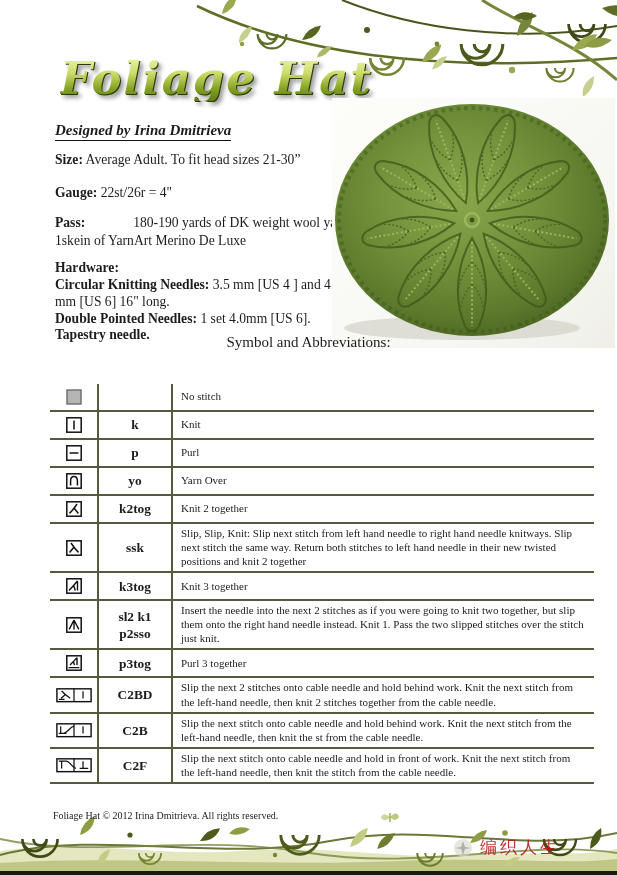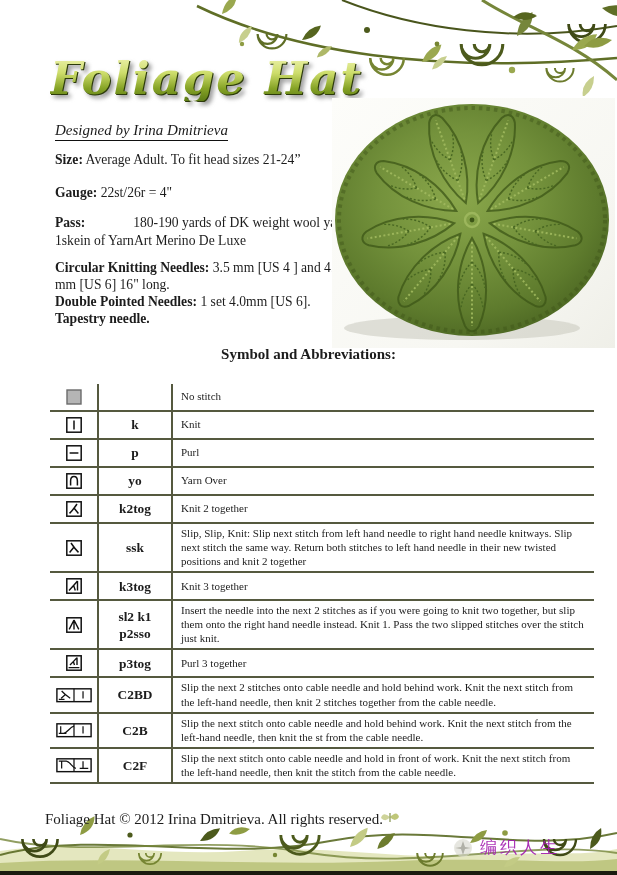--- a/index.html
+++ b/index.html
@@ -7,75 +7,75 @@
   .page{
     position:relative; width:617px; height:875px; margin:0 auto;
     background:#ffffff; overflow:hidden;
     font-family:"Liberation Serif", serif; color:#1c1c1c;
   }
   
   .top-deco{position:absolute; top:0; right:0; width:435px; height:96px;}
   .bottom-deco{position:absolute; left:0; bottom:0; width:617px; height:66px;}
   
   .title{
-    position:absolute; left:50px; top:56px; margin:0;
+    position:absolute; left:60px; top:56px; margin:0;
     font-family:"DejaVu Serif", serif; font-style:italic; font-weight:bold;
     font-size:45px; letter-spacing:2px; line-height:1; color:#8fae35;
     filter:drop-shadow(1.5px 1.5px 0 #2c3a0a) drop-shadow(3px 3px 2px rgba(130,130,130,.75));
   }
   @supports (-webkit-background-clip: text){
     .title{
       background:linear-gradient(180deg,#eef2ae 0%, #cddd6b 38%, #86a326 72%, #5d7c15 100%);
       -webkit-background-clip:text; background-clip:text; color:transparent;
     }
   }
   .byline{
     position:absolute; left:55px; top:122px;
-    font-size:15px; font-weight:normal; font-style:italic;
+    font-size:15px; font-weight:bold; font-style:italic;
     border-bottom:1.6px solid #111; padding-bottom:1px;
   }
   
   .spec{position:absolute; left:55px; font-size:13.6px; line-height:1.3; width:320px;}
   .spec b{font-weight:bold;}
   .pre{white-space:pre-line;margin-left:48px;}
   .spec-size{top:151px;}
   .spec-gauge{top:184px;}
   .spec-yarn{top:214px;}
   .spec-hardware{top:260px; width:300px; line-height:1.24;}
   
   .hat-photo{
     position:absolute; left:332px; top:98px; width:283px; height:250px;
     background:linear-gradient(135deg,#fdfdfa 0%, #f7f7f2 70%, #efefe8 100%);
   }
   
   .section-heading{
-    position:absolute; top:346px; left:0; width:617px; margin:0;
-    text-align:center; font-size:15px; font-weight:bold;
+    position:absolute; top:334px; left:0; width:617px; margin:0;
+    text-align:center; font-size:15px; font-weight:normal;
   }
   .sym-table{
     position:absolute; left:50px; top:384px; width:544px;
     border-collapse:collapse; table-layout:fixed;
   }
   .sym-table td{
     border-bottom:2.4px solid #55593f; vertical-align:middle;
     font-size:11px; line-height:1.28;
   }
   .sym-table tr:last-child td{border-bottom:2.6px solid #55593f;}
   td.c-sym{width:45px; text-align:center; border-right:2px solid #55593f;}
   td.c-abbr{width:64px; text-align:center; border-right:2px solid #55593f;
             font-weight:bold; font-size:13.4px; padding:1px 4px;}
   td.c-desc{padding:2px 8px 3px 8px;}
   tr.h1 td{height:21px;}
   .glyph{display:inline-block; vertical-align:middle;}
   
-  .footer{position:absolute; left:45px; top:808px; font-size:15px; line-height:1.5; z-index:3;}
+  .footer{position:absolute; left:53px; top:808px; font-size:10px; line-height:1.5; z-index:3;}
   .watermark{
     position:absolute; left:452px; top:836px; z-index:4;
     display:flex; align-items:center; gap:6px;
-    color:#a21caf; font-size:17px; letter-spacing:3px;
+    color:#b91c1c; font-size:17px; letter-spacing:3px;
     font-family:"DejaVu Sans", sans-serif; opacity:.9;
   }
   .bottom-bar{position:absolute; left:0; bottom:0; width:617px; height:4px; background:#1a1b10; z-index:5;}
 </style>
 </head>
 <body>
 
 <div class="page">
 
   <svg class="top-deco" viewBox="0 0 435 96" aria-hidden="true">
@@ -109,31 +109,32 @@
     <circle cx="255" cy="44" r="2.4" fill="#768532"></circle>
     <circle cx="330" cy="70" r="3.2" fill="#9aa84f"></circle>
     <circle cx="60" cy="44" r="2.2" fill="#8e9c43"></circle>
   </svg>
 
   <h1 class="title">Foliage Hat</h1>
   <div class="byline">Designed by Irina Dmitrieva</div>
 
   <div class="spec spec-size">
     <b>Size:</b>
-    <span>Average Adult. To fit head sizes 21-24”</span>
+    <span>Average Adult. To fit head sizes 21-30”</span>
   </div>
   <div class="spec spec-gauge">
     <b>Gauge:</b>
     <span>22st/26r = 4"</span>
   </div>
   <div class="spec spec-yarn">
     <b>Pass:</b><span class="pre">180-190 yards of DK weight wool yarn
 1skein of YarnArt Merino De Luxe</span>
   </div>
   <div class="spec spec-hardware">
+    <div><b>Hardware:</b></div>
     <div>
       <b>Circular Knitting Needles:</b>
       <span>3.5 mm [US 4 ] and 4.0 mm [US 6] 16" long.</span>
     </div>
     <div>
       <b>Double Pointed Needles:</b>
       <span>1 set 4.0mm [US 6].</span>
     </div>
     <div>
       <b>Tapestry needle.</b>

